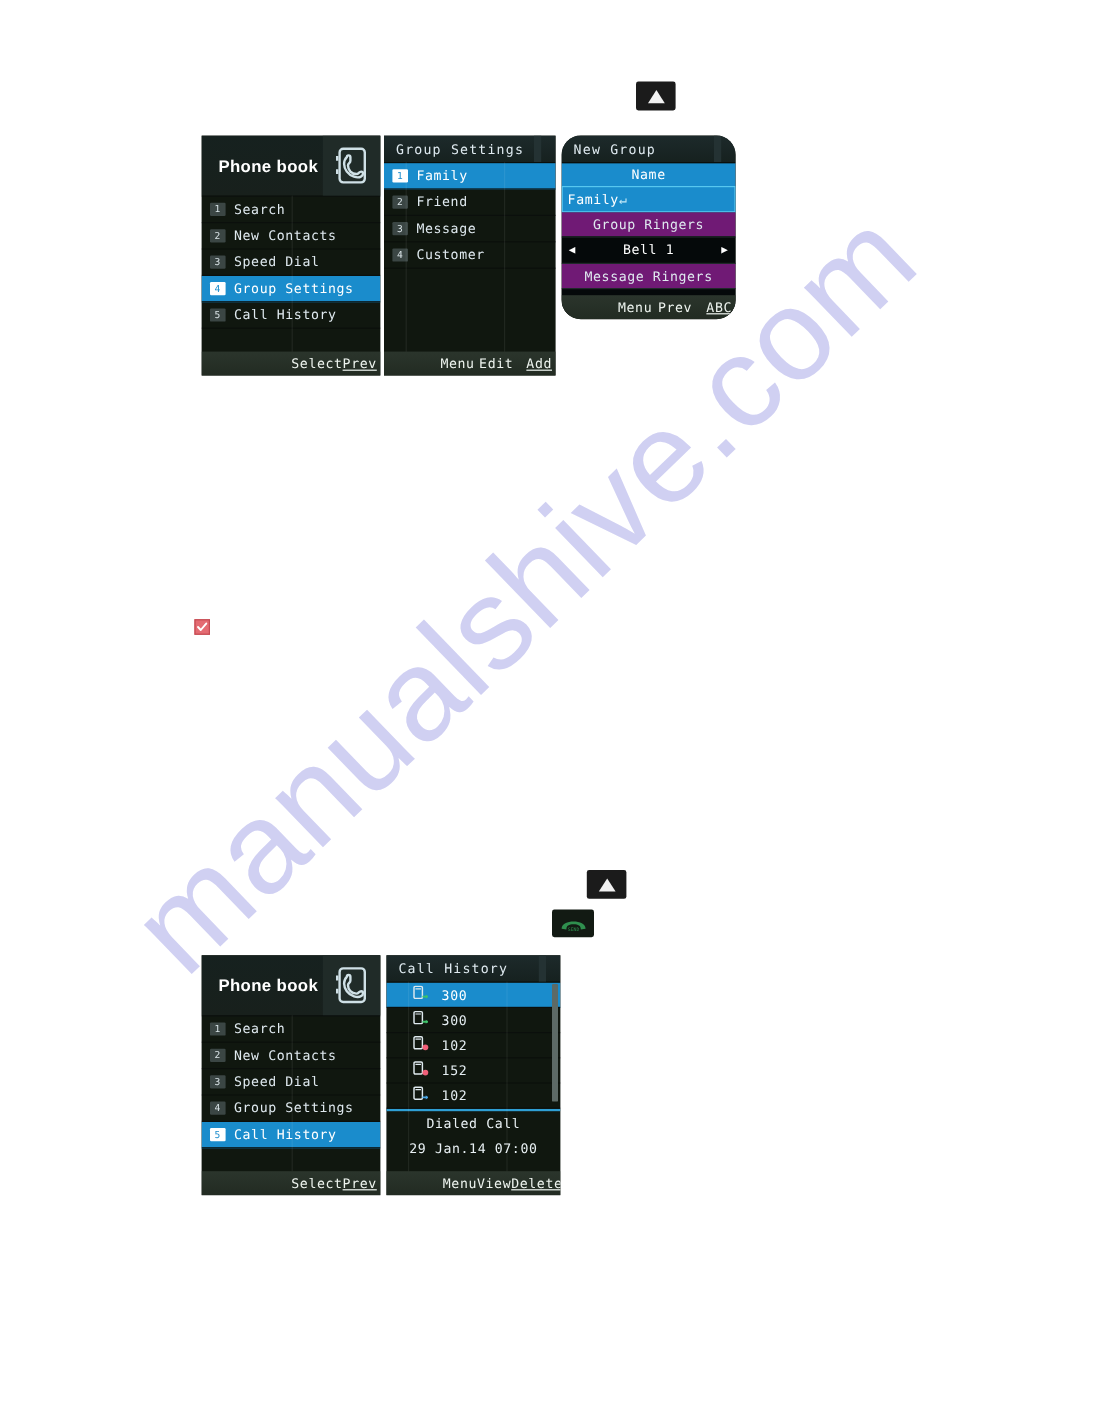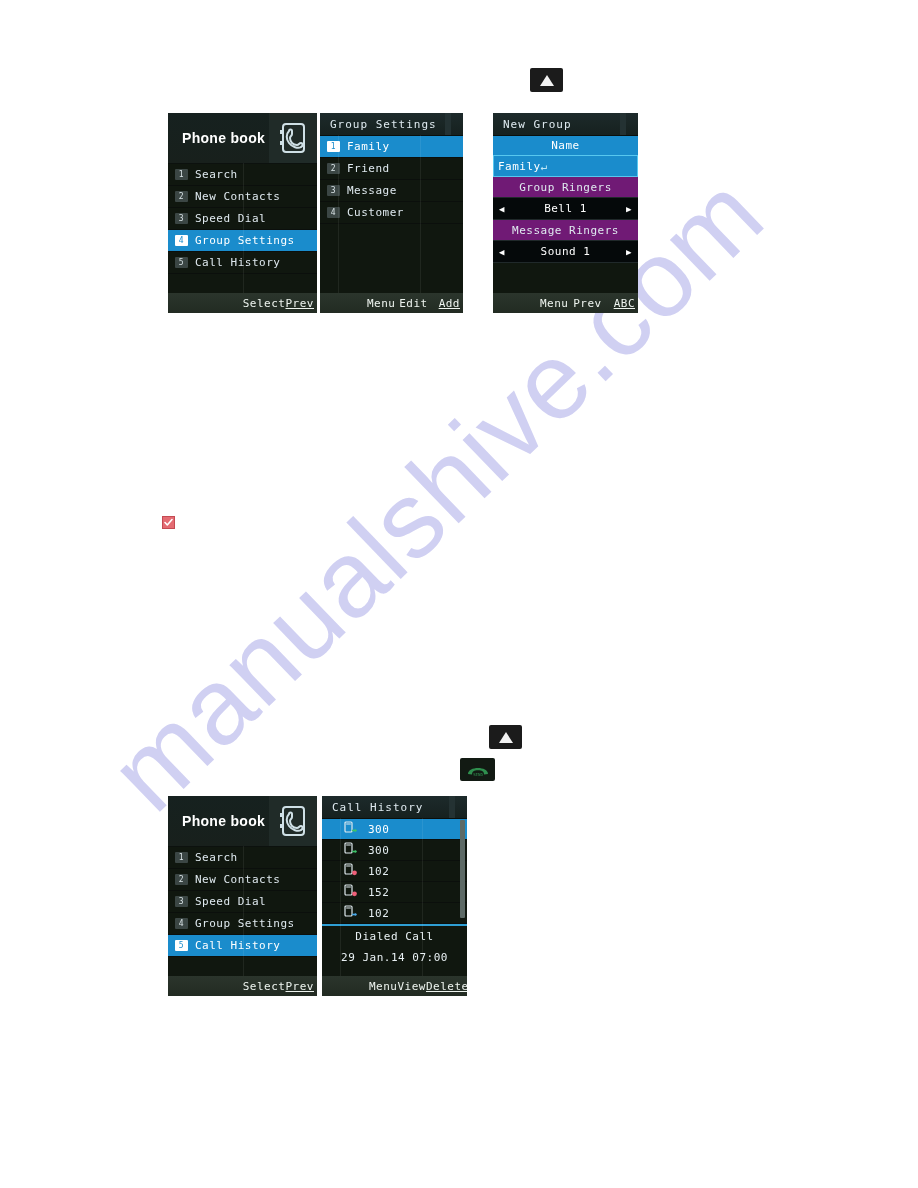--- a/index.html
+++ b/index.html
@@ -364,21 +364,21 @@
       <span class="lbl">Customer</span>
     </div>
   </div>
   <div class="softkeys">
     <span class="left">Menu</span>
     <span>Edit</span>
     <span class="right">Add</span>
   </div>
 </div>
 
-<div class="screen" style="left:493px; top:113px; width:145px; height:200px;">
+<div class="screen" style="left:468px; top:113px; width:145px; height:153px;border-radius:16px;">
   <div class="scr-title">New Group</div>
   <div class="ng-band-label">Name</div>
   <div class="ng-input">
     <span>Family</span>
       <span class="ng-caret">↵</span>
   </div>
   <div class="ng-section-label">Group Ringers</div>
   <div class="ng-spinner">
     <span class="arr">◀</span>
     <span class="val">Bell 1</span>

